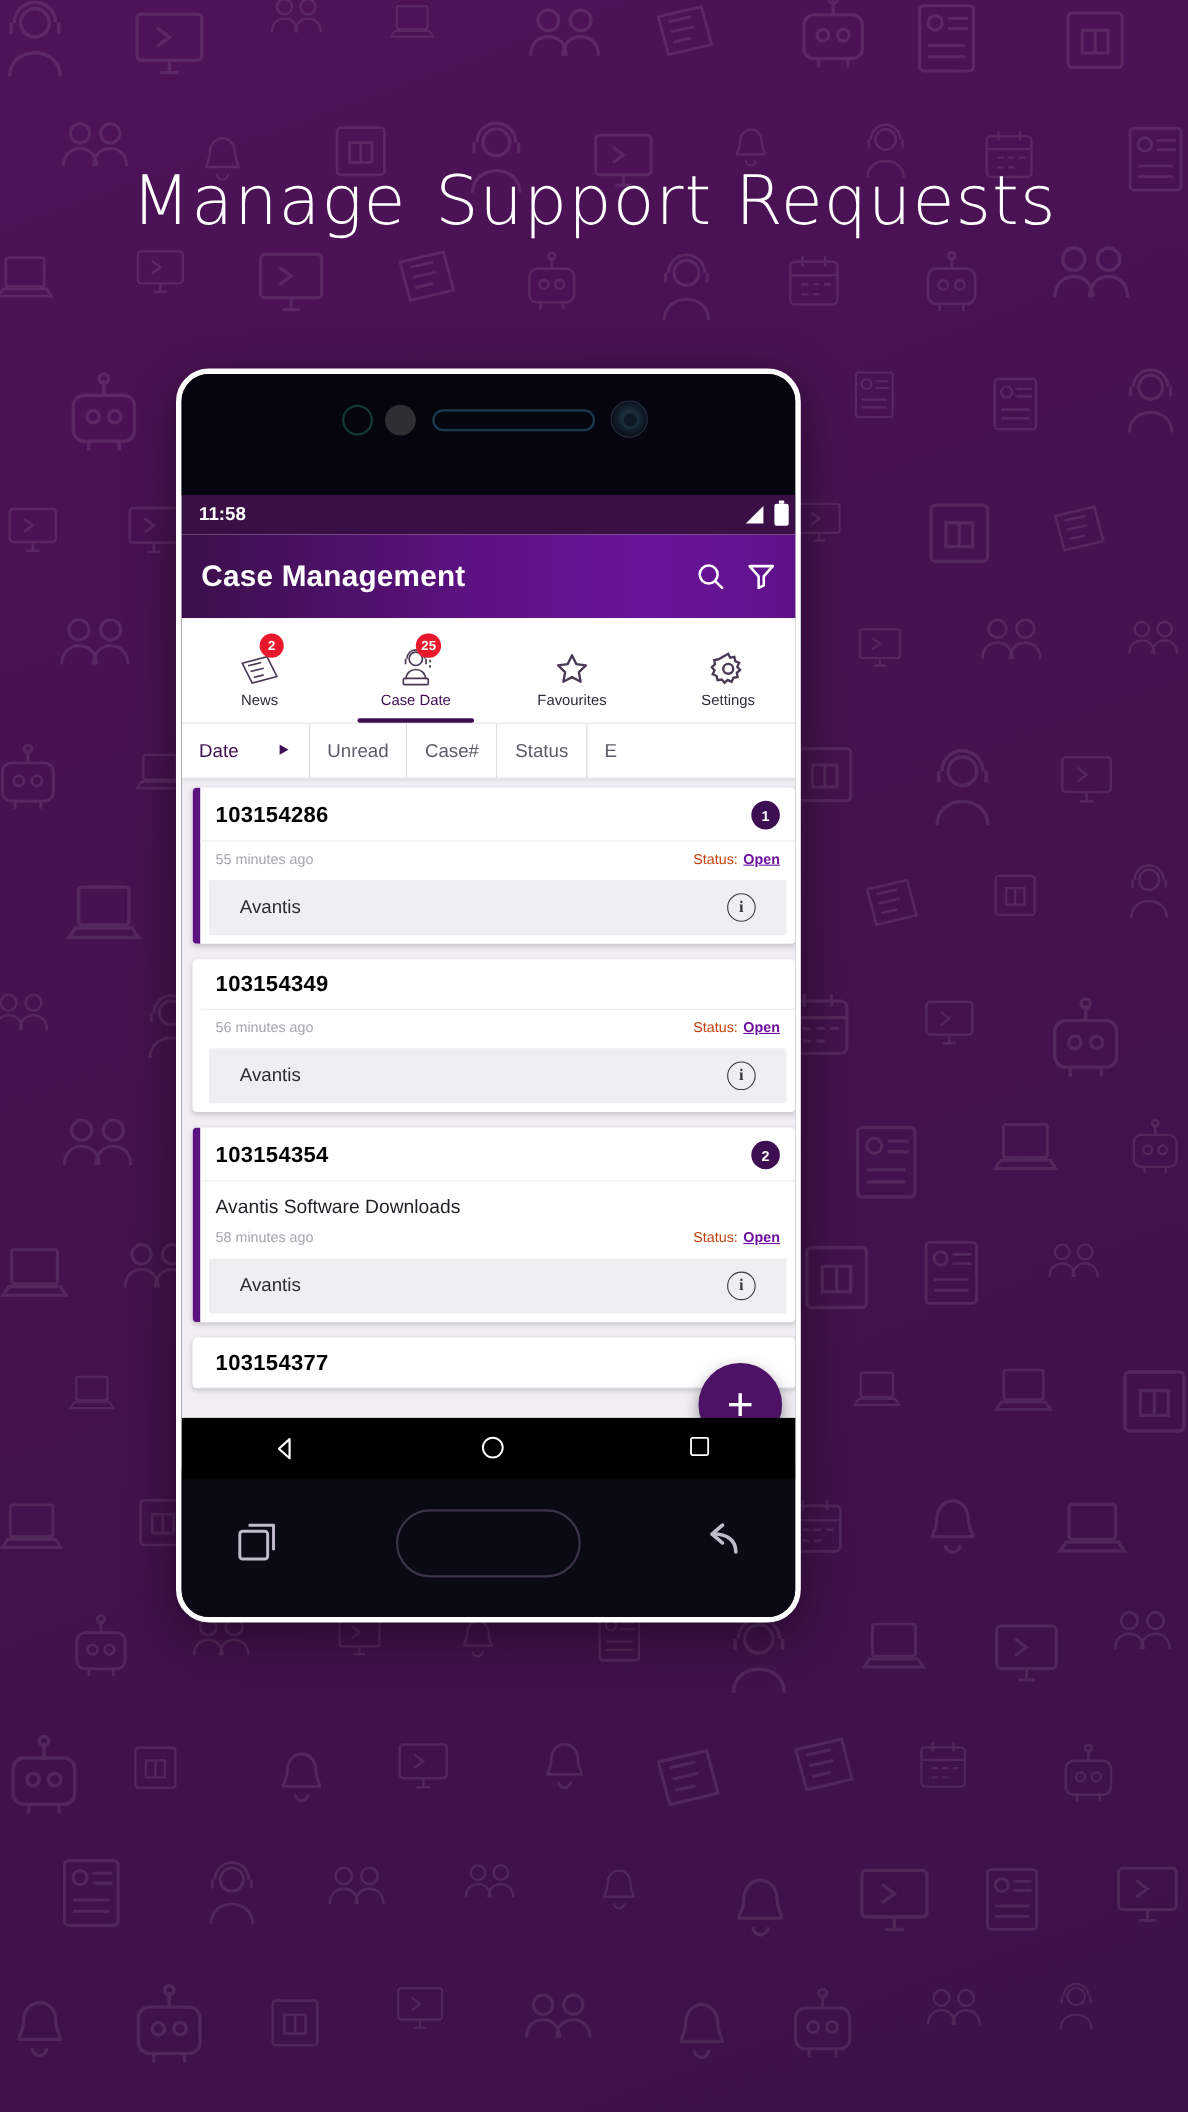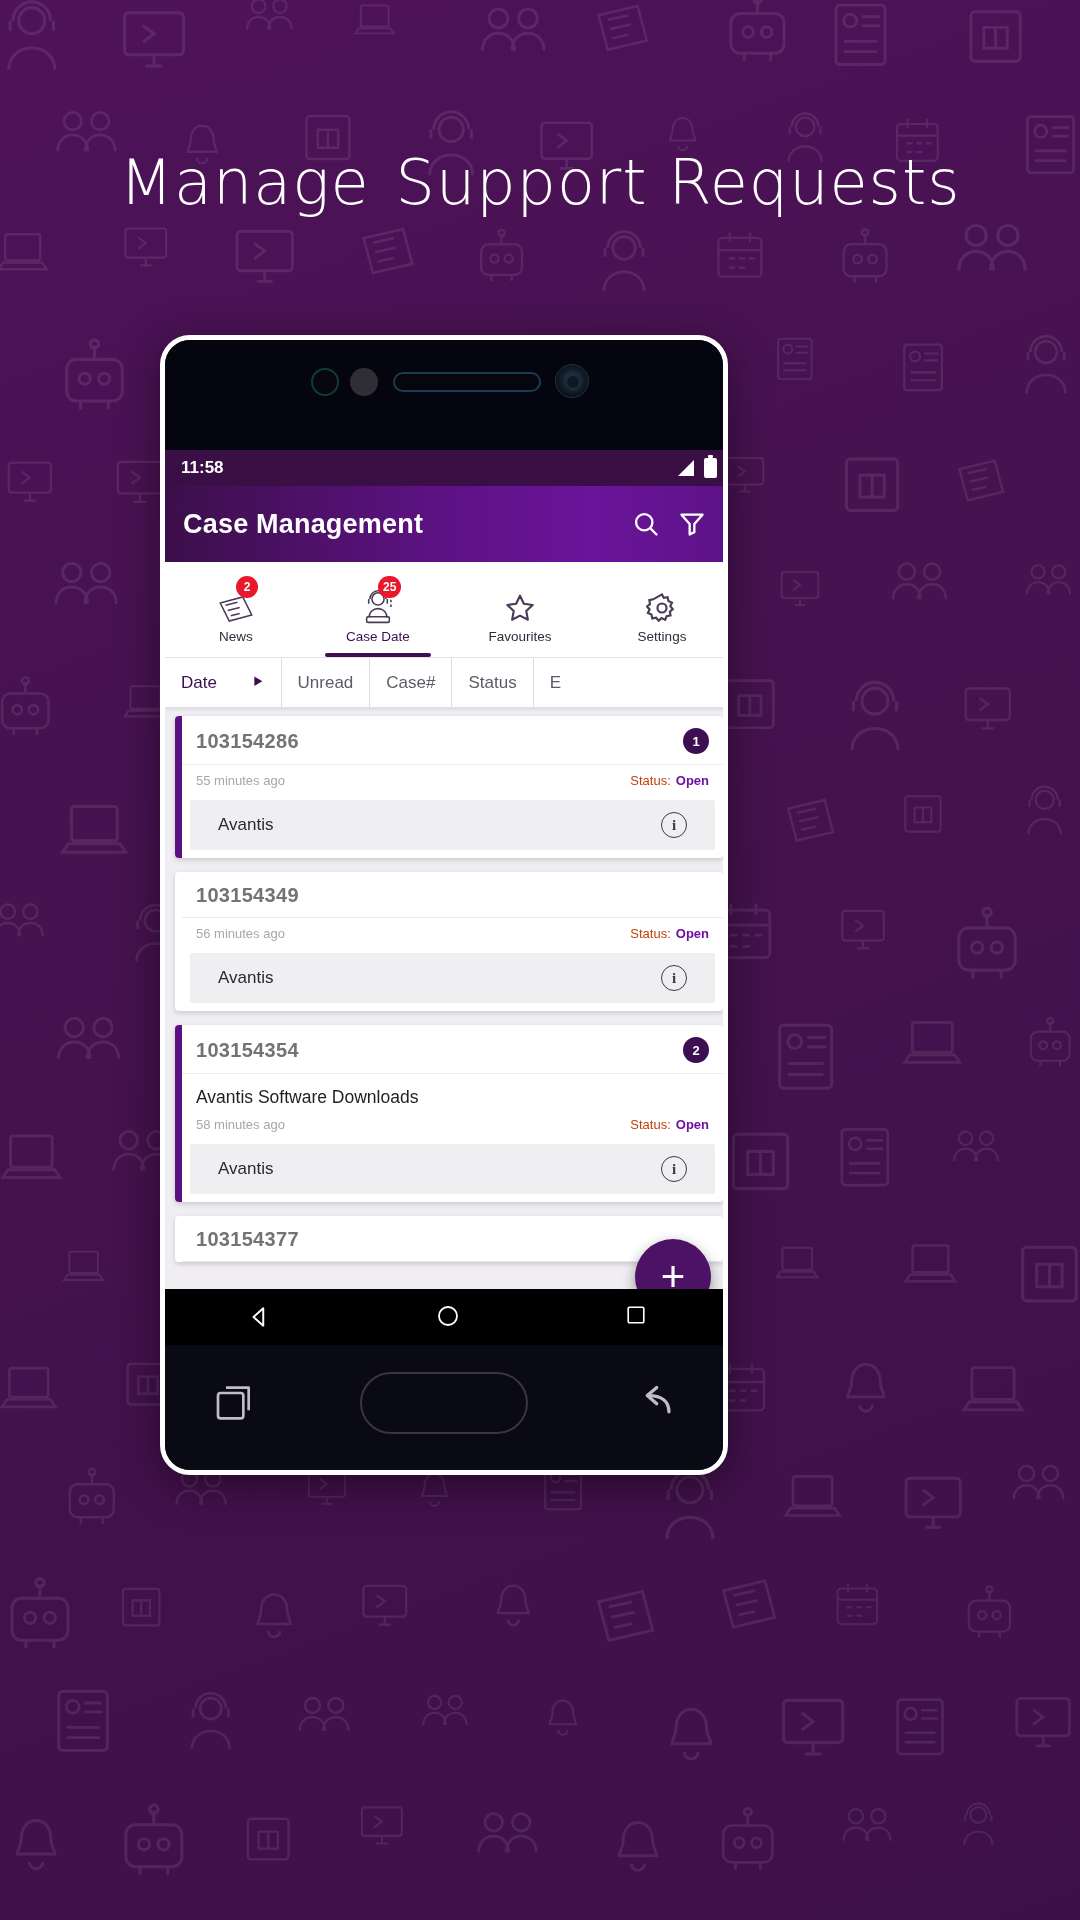--- a/index.html
+++ b/index.html
@@ -214,41 +214,41 @@
     flex: 0 0 7px;
   }
   .accent.none { background: transparent; width: 7px; }
   .card-body { flex: 1; min-width: 0; }
   .row-id {
     display:flex; align-items:center;
     padding: 12px 14px 10px 14px;
     border-bottom: 1px solid #eceaf0;
   }
   .case-no {
-    font-size: 20px; font-weight: bold; color: #737373;
+    font-size: 20px; font-weight: bold; color: #000000;
     letter-spacing: .3px; flex: 1;
   }
   .count-badge {
     width: 26px; height: 26px; border-radius: 50%;
     background: #3d0f52; color:#fff;
     font-size: 13px; font-weight:bold;
     display:flex; align-items:center; justify-content:center;
   }
   .subject {
     padding: 12px 14px 0 14px;
     font-size: 17.5px; color: #1f1f25; line-height: 1.34;
   }
   .meta {
     display:flex; align-items:center;
     padding: 8px 14px 12px 14px;
     font-size: 13px;
   }
   .ago { color:#a8a5ae; flex:1; }
   .status-label { color:#c2410c; }
-  .status-val { color:#6d0fa0; font-weight: bold; margin-left: 5px; }
+  .status-val { color:#6d0fa0; font-weight: bold; margin-left: 5px; text-decoration: underline; }
   .footer {
     background:#efeff1;
     display:flex; align-items:center;
     padding: 12px 28px;
     margin: 0 8px 8px 8px;
     border-radius: 2px;
   }
   .prod { flex:1; font-size:17px; color:#2a2a33; }
   .info-ic {
     width: 26px; height: 26px; border-radius: 50%;

